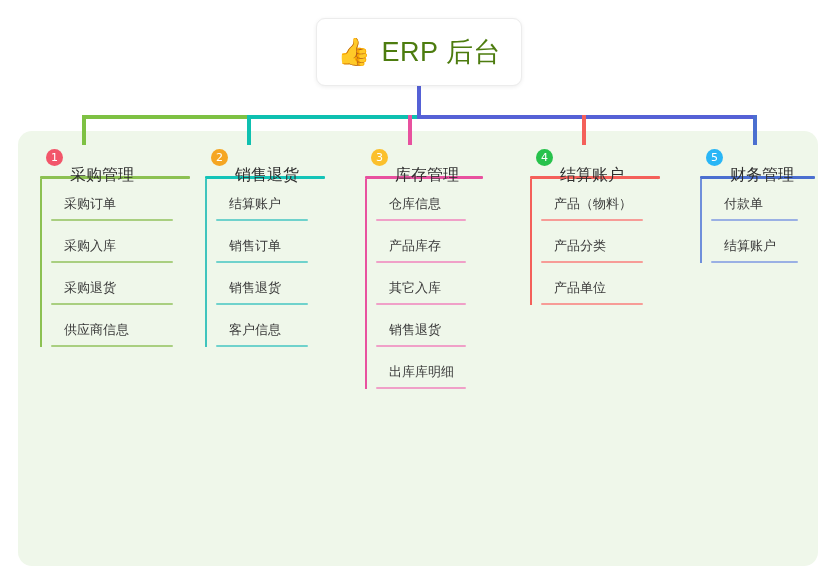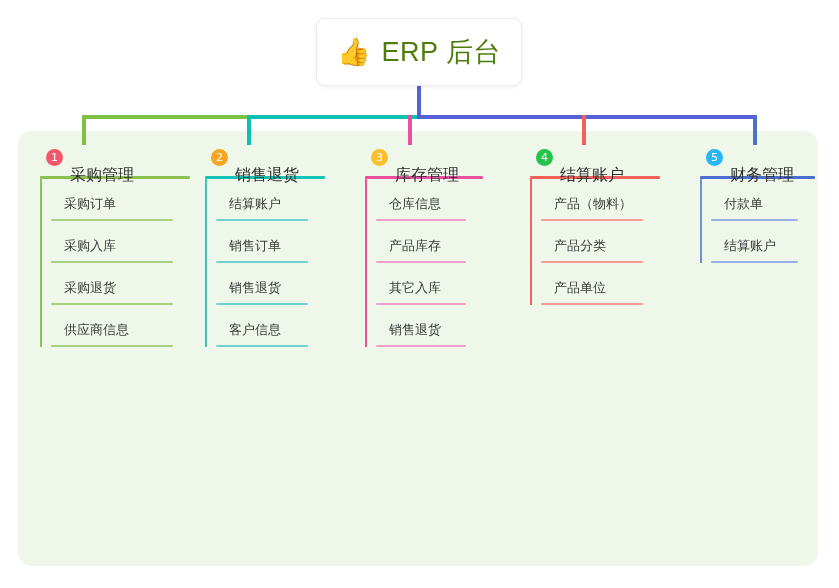--- a/index.html
+++ b/index.html
@@ -235,20 +235,24 @@
             <div class="leaf-rule" style="background: rgb(240, 160, 200); width: 90px;"></div>
           </div>
           <div class="leaf">
             <span class="leaf-text">其它入库</span>
             <div class="leaf-rule" style="background: rgb(240, 160, 200); width: 90px;"></div>
           </div>
           <div class="leaf">
             <span class="leaf-text">销售退货</span>
             <div class="leaf-rule" style="background: rgb(240, 160, 200); width: 90px;"></div>
           </div>
+          <div class="leaf">
+            <span class="leaf-text">出库库明细</span>
+            <div class="leaf-rule" style="background: rgb(240, 160, 200); width: 90px;"></div>
+          </div>
         </div>
       </div>
       <div class="column" style="left: 530px; width: 130px;">
         <div class="col-head">
           <span class="badge" style="background: rgb(39, 194, 76);">4</span>
           <span class="head-label">结算账户</span>
         </div>
         <div class="head-rule" style="background: rgb(244, 96, 90); width: 130px;"></div>
         <div class="leaf-list">
           <div class="spine" style="background: rgb(244, 96, 90);"></div>

